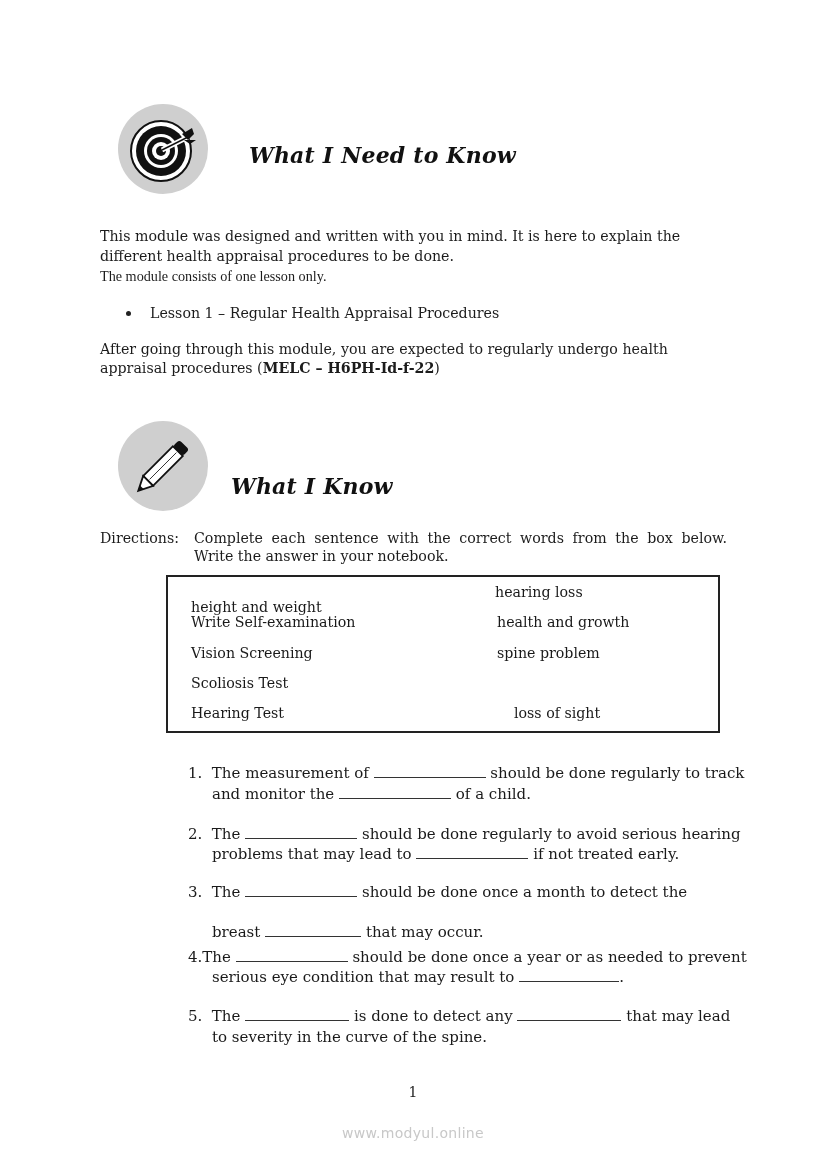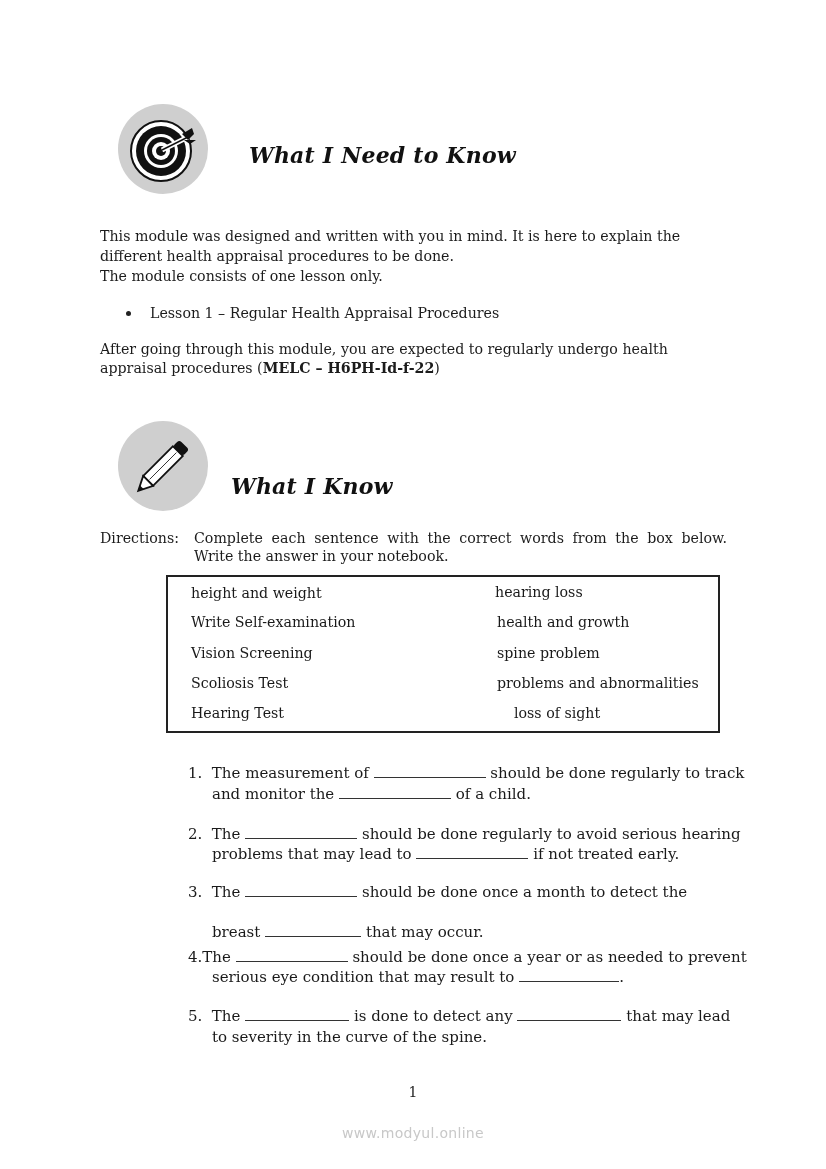--- a/index.html
+++ b/index.html
@@ -97,21 +97,21 @@
     <line x1="44" y1="46" x2="70" y2="33" stroke="#111" stroke-width="1.5"></line>
     <path d="M64 30 L74 24 L76 30 L70 36 Z" fill="#111"></path>
     <path d="M66 36 L78 36 L72 40 Z" fill="#111"></path>
   </svg>
 </div>
 <div class="heading" style="left:249px; top:142px;text-align:right;">What I Need to Know</div>
 
 <div class="body-text">
   <div class="line" style="left:100px; top:226px;">This module was designed and written with you in mind. It is here to explain the</div>
   <div class="line" style="left:100px; top:246px;">different health appraisal procedures to be done.</div>
-  <div class="line" style="left:100px; top:266px;">The module consists of one lesson only.</div>
+  <div class="line" style="left:100px; top:266px;font-family:Liberation Serif, serif;">The module consists of one lesson only.</div>
 
   <div class="bullet" style="left:126px; top:311px;"></div>
   <div class="line" style="left:150px; top:303px;">Lesson 1 – Regular Health Appraisal Procedures</div>
 
   <div class="line" style="left:100px; top:339px;">After going through this module, you are expected to regularly undergo health</div>
   <div class="line" style="left:100px; top:358px;">
     <span>appraisal procedures (</span><b class="strong">MELC – H6PH-Id-f-22</b><span>)</span>
   </div>
 </div>
 
@@ -128,30 +128,29 @@
 </div>
 <div class="heading" style="left:231px; top:473px;">What I Know</div>
 
 <div class="body-text">
   <div class="line" style="left:100px; top:528px;">Directions:</div>
   <div class="line" style="left:194px; top:528px; width:533px; text-align:justify; text-align-last:justify;">Complete each sentence with the correct words from the box below.</div>
   <div class="line" style="left:194px; top:546px;">Write the answer in your notebook.</div>
 </div>
 
 <div class="word-box">
-  <div class="box-item" style="left:23px; top:6px;">height and weight</div>
+  <div class="box-item" style="left:23px; top:20px;">height and weight</div>
   <div class="box-item" style="left:23px; top:35px;">Write Self-examination</div>
   <div class="box-item" style="left:23px; top:66px;">Vision Screening</div>
   <div class="box-item" style="left:23px; top:96px;">Scoliosis Test</div>
   <div class="box-item" style="left:23px; top:126px;">Hearing Test</div>
 
   <div class="box-item" style="left:327px; top:5px;">hearing loss</div>
   <div class="box-item" style="left:329px; top:35px;">health and growth</div>
   <div class="box-item" style="left:329px; top:66px;">spine problem</div>
-  <div class="box-item" style="left:329px; top:96px;">problems and abnormalities</div>
   <div class="box-item" style="left:327px; top:126px;margin-left:19px;">loss of sight</div>
 </div>
 
 <div>
 
   <div class="q-line" style="left:188px; top:763px;">
     <span>1.</span>&nbsp;
     <span>The measurement of</span>
     <span class="blank" style="width:112px;"></span>
     <span>should be done regularly to track</span>

